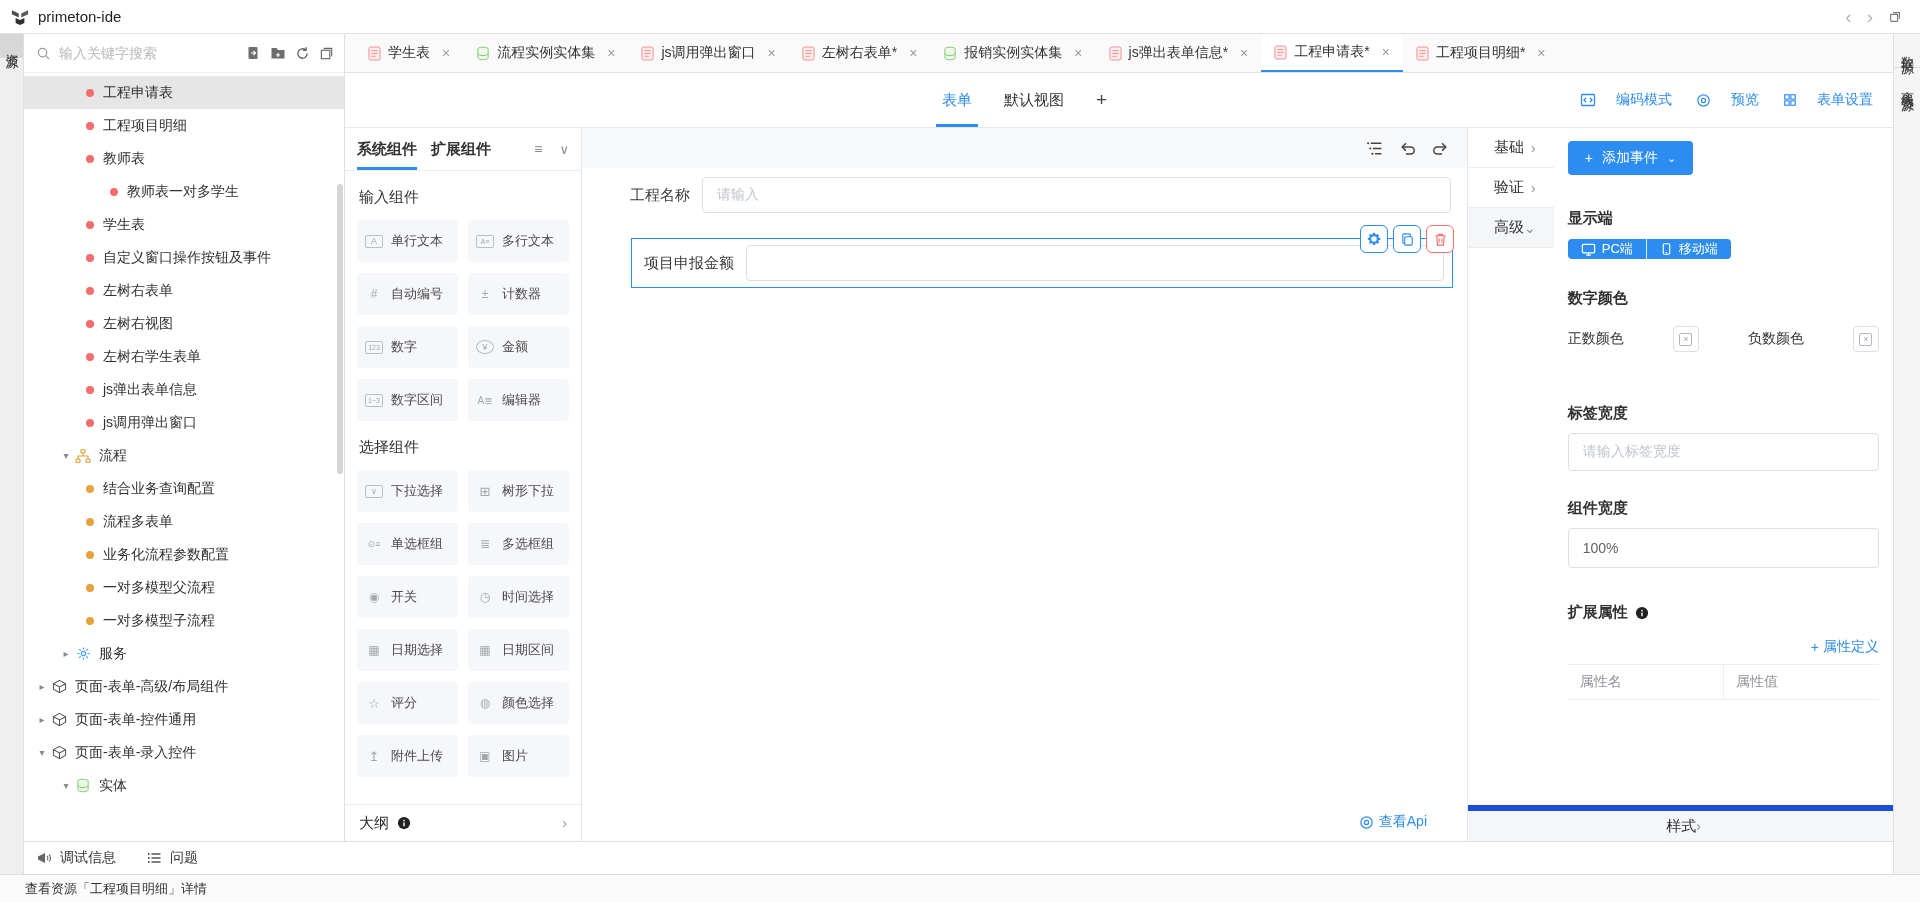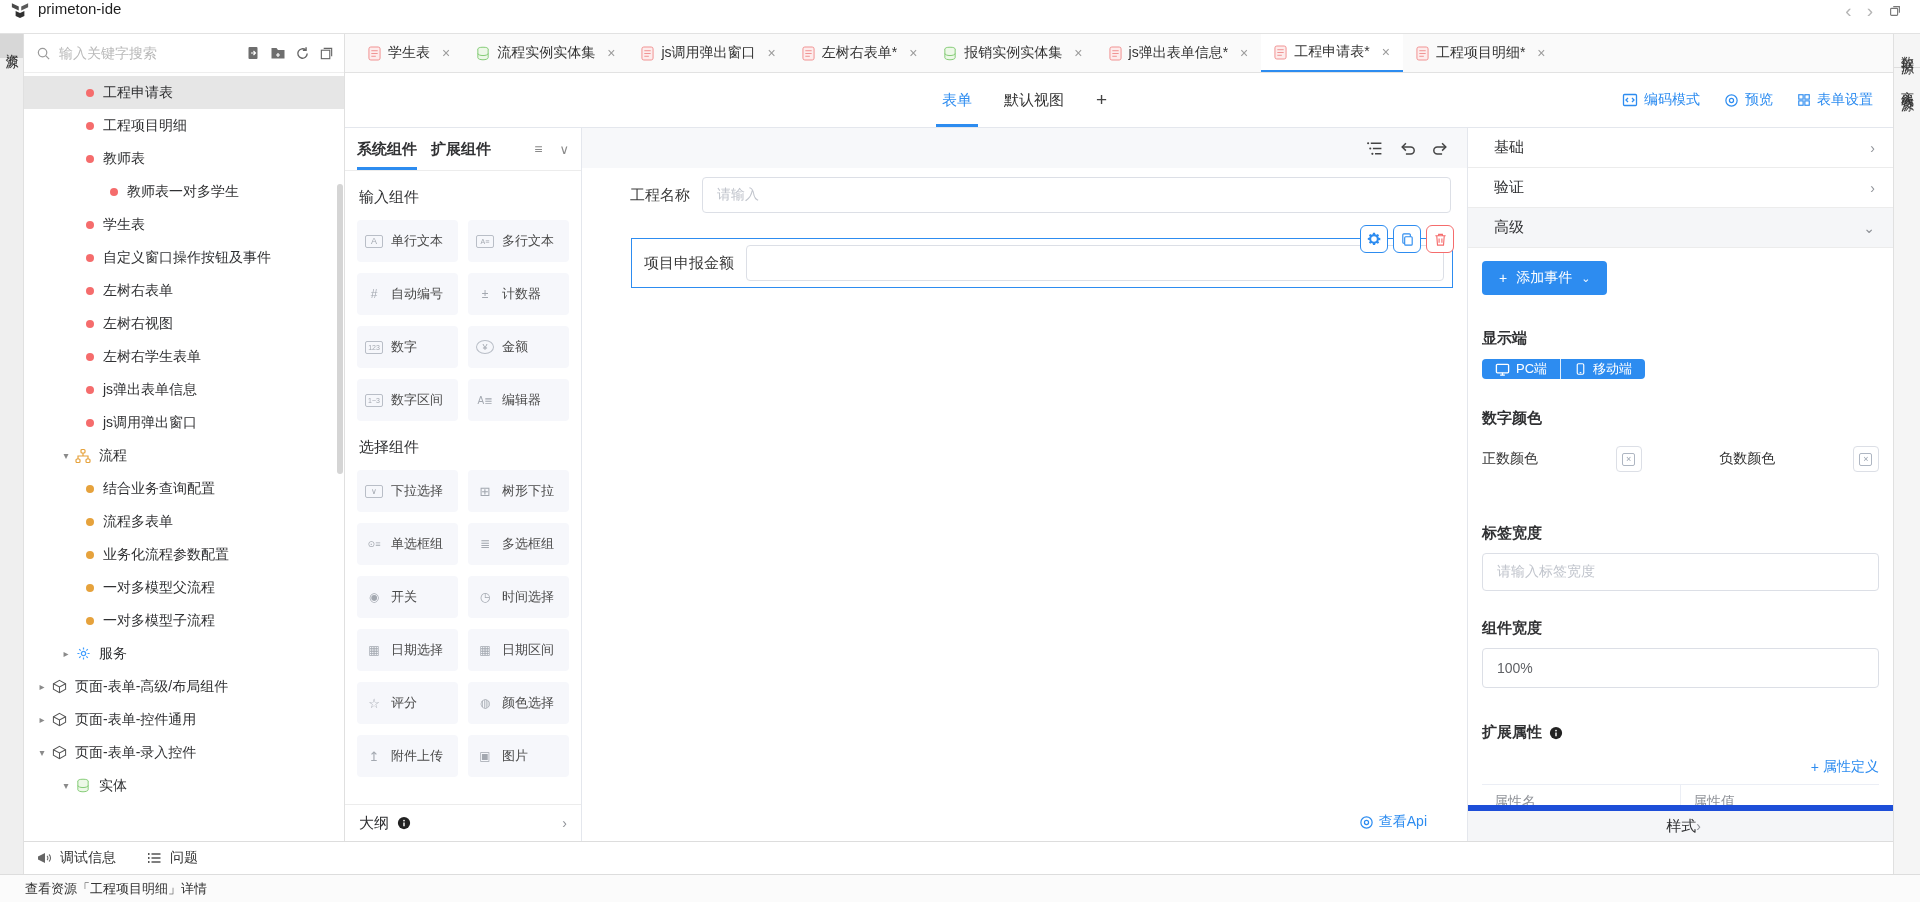--- a/index.html
+++ b/index.html
@@ -3,21 +3,21 @@
 <meta charset="utf-8">
 <style>
   *{box-sizing:border-box;margin:0;padding:0}
   html,body{width:1920px;height:902px;overflow:hidden;background:#fff;
     font-family:"Liberation Sans","DejaVu Sans",sans-serif;color:#333}
   .app{display:flex;flex-direction:column;width:1920px;height:902px}
   .ic{display:inline-flex;align-items:center;justify-content:center;line-height:1}
   .ic svg{display:block}
 
   
-  .titlebar{height:34px;flex:none;display:flex;align-items:flex-start;padding:0 10px;
+  .titlebar{height:34px;flex:none;display:flex;align-items:center;padding:0 10px;
     background:#fff;border-bottom:1px solid #e2e2e2}
   .logo{width:20px;height:20px;margin-right:8px}
   .apptitle{font-size:15px;color:#1f1f1f}
   .tb-right{margin-left:auto;display:flex;align-items:center;gap:15px;color:#b5b5b5;
     font-size:19px;padding-right:8px}
   .tb-right .winbtn{color:#777}
 
   
   .content{flex:1;display:flex;min-height:0}
   .lrail{width:24px;flex:none;background:#efefef;border-right:1px solid #e0e0e0}
@@ -54,21 +54,21 @@
   
   .subheader{height:55px;flex:none;display:flex;align-items:stretch;background:#fff;
     border-bottom:1px solid #e4e7ed}
   .sh-spacer{width:237px;flex:none}
   .vtabs{width:885px;flex:none;display:flex;justify-content:center;align-items:center;gap:32px}
   .vtab{position:relative;height:100%;display:flex;align-items:center;font-size:15px;color:#333}
   .vtab.active{color:var(--accent)}
   .vtab.active::after{content:"";position:absolute;left:-6px;right:-6px;bottom:0;height:3px;background:var(--accent)}
   .vtab.add{font-size:19px;color:#444}
   .sh-actions{flex:1;display:flex;align-items:center;justify-content:flex-end;gap:24px;padding-right:20px}
-  .shact{display:flex;align-items:center;gap:6px;color:var(--accent);font-size:14px;white-space:nowrap}
+  .shact{display:flex;align-items:center;gap:20px;color:var(--accent);font-size:14px;white-space:nowrap}
 
   
   .panels{flex:1;display:flex;min-height:0}
 
   
   .palette{width:237px;flex:none;border-right:1px solid #e4e7ed;background:#fff;
     display:flex;flex-direction:column}
   .palhead{height:43px;flex:none;border-bottom:1px solid #ececec;display:flex;
     align-items:stretch;padding:0 12px;gap:14px}
   .paltab{display:flex;align-items:center;font-size:15px;font-weight:bold;color:#303133;position:relative}
@@ -101,21 +101,21 @@
   .finput2{flex:1;height:36px;border:1px solid #dcdfe6;border-radius:4px;background:#fff}
   .selacts{position:absolute;top:-14px;right:-2px;display:flex;gap:5px}
   .abtn{width:28px;height:28px;border-radius:6px;background:#fff;border:1px solid var(--accent);
     display:flex;align-items:center;justify-content:center}
   .abtn.danger{border-color:#f56c6c}
   .apilink{position:absolute;right:40px;bottom:10px;display:flex;align-items:center;gap:5px;
     color:var(--accent);font-size:14px}
 
   
   .inspector{width:426px;flex:none;border-left:1px solid #e4e7ed;background:#fff;
-    display:flex;flex-direction:column;position:relative;overflow:hidden}
+    display:flex;flex-direction:row;position:relative;overflow:hidden}
   .isec{height:40px;flex:none;display:flex;align-items:center;justify-content:space-between;
     padding:0 18px 0 26px;font-size:15px;color:#303133;border-bottom:1px solid #ececec}
   .isec .chev{color:#909399;font-size:14px}
   .isec.expanded{background:#f5f6f8}
   .icontent{flex:1;padding:13px 14px 0;overflow:hidden}
   .btn-event{height:34px;background:var(--accent);color:#fff;border:none;border-radius:4px;
     font-size:14px;display:inline-flex;align-items:center;gap:9px;padding:0 17px;font-family:inherit}
   .btn-event .dn{font-size:11px;opacity:.95}
   .ihead{font-size:15px;font-weight:bold;color:#303133}
   .mt34{margin-top:34px}.mt30{margin-top:30px}.mt52{margin-top:52px}.mt28{margin-top:28px}.mt35{margin-top:35px}

